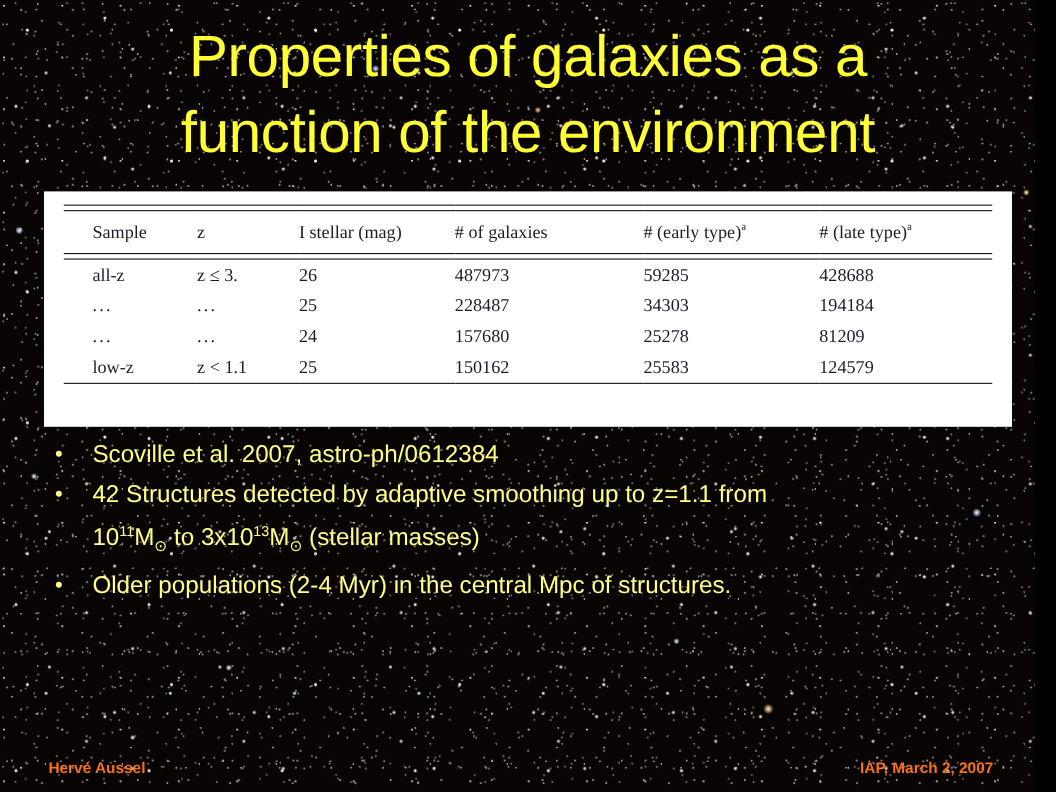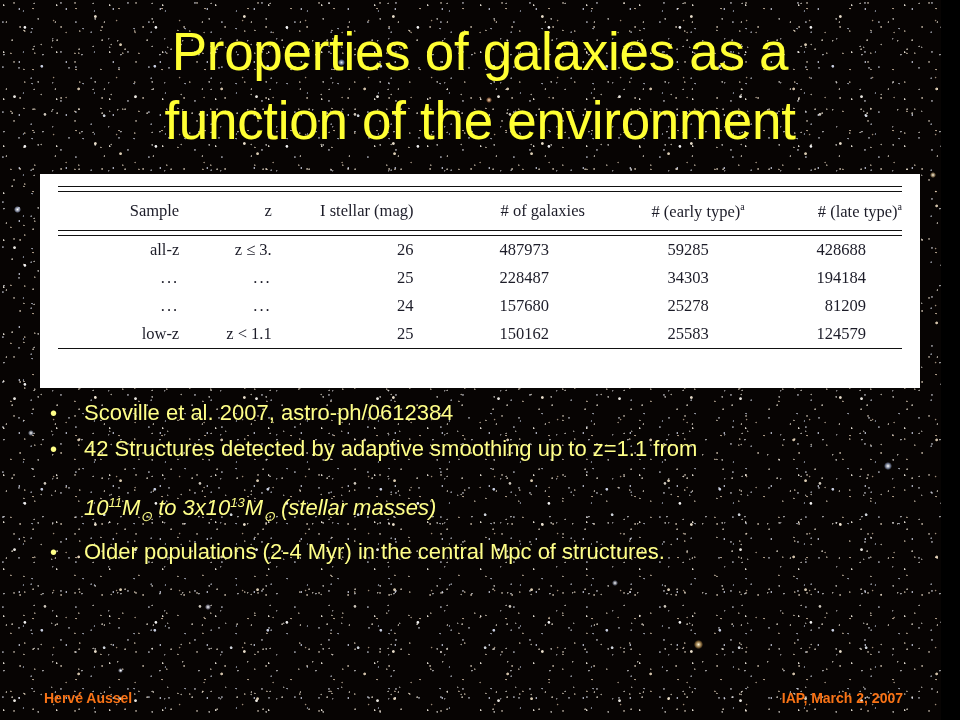--- a/index.html
+++ b/index.html
@@ -108,21 +108,21 @@
     top: 12px;
     width: 844px;
     border-collapse: collapse;
     font-family: "Liberation Serif", serif;
     color: #1c1c28;
     font-size: 16.5px;
   }
   #data-table th, #data-table td {
     padding: 0;
     font-weight: normal;
-    text-align: right;
+    text-align: left;
     white-space: nowrap;
   }
   #data-table thead th {
     height: 38px;
     vertical-align: middle;
   }
   #data-table tbody td {
     height: 28px;
     vertical-align: middle;
   }
@@ -174,21 +174,21 @@
     color: #ffff88;
     font-size: 20px;
     line-height: 30px;
     text-align: left;
     padding-left: 4px;
   }
   .bullet-text {
     flex: 1;
     line-height: 30px;
   }
-  .bullet-text .line2 { display: block; margin-top: 24px; font-style: italic; }
+  .bullet-text .line2 { display: block; margin-top: 4px; }
   .sup  { font-size: 13px; vertical-align: super; }
   .sun  { font-size: 14px; vertical-align: sub; }
 
   
   #footer-left, #footer-right {
     position: absolute;
     bottom: 14px;
     color: #f97316;
     font-size: 14px;
     font-weight: bold;

